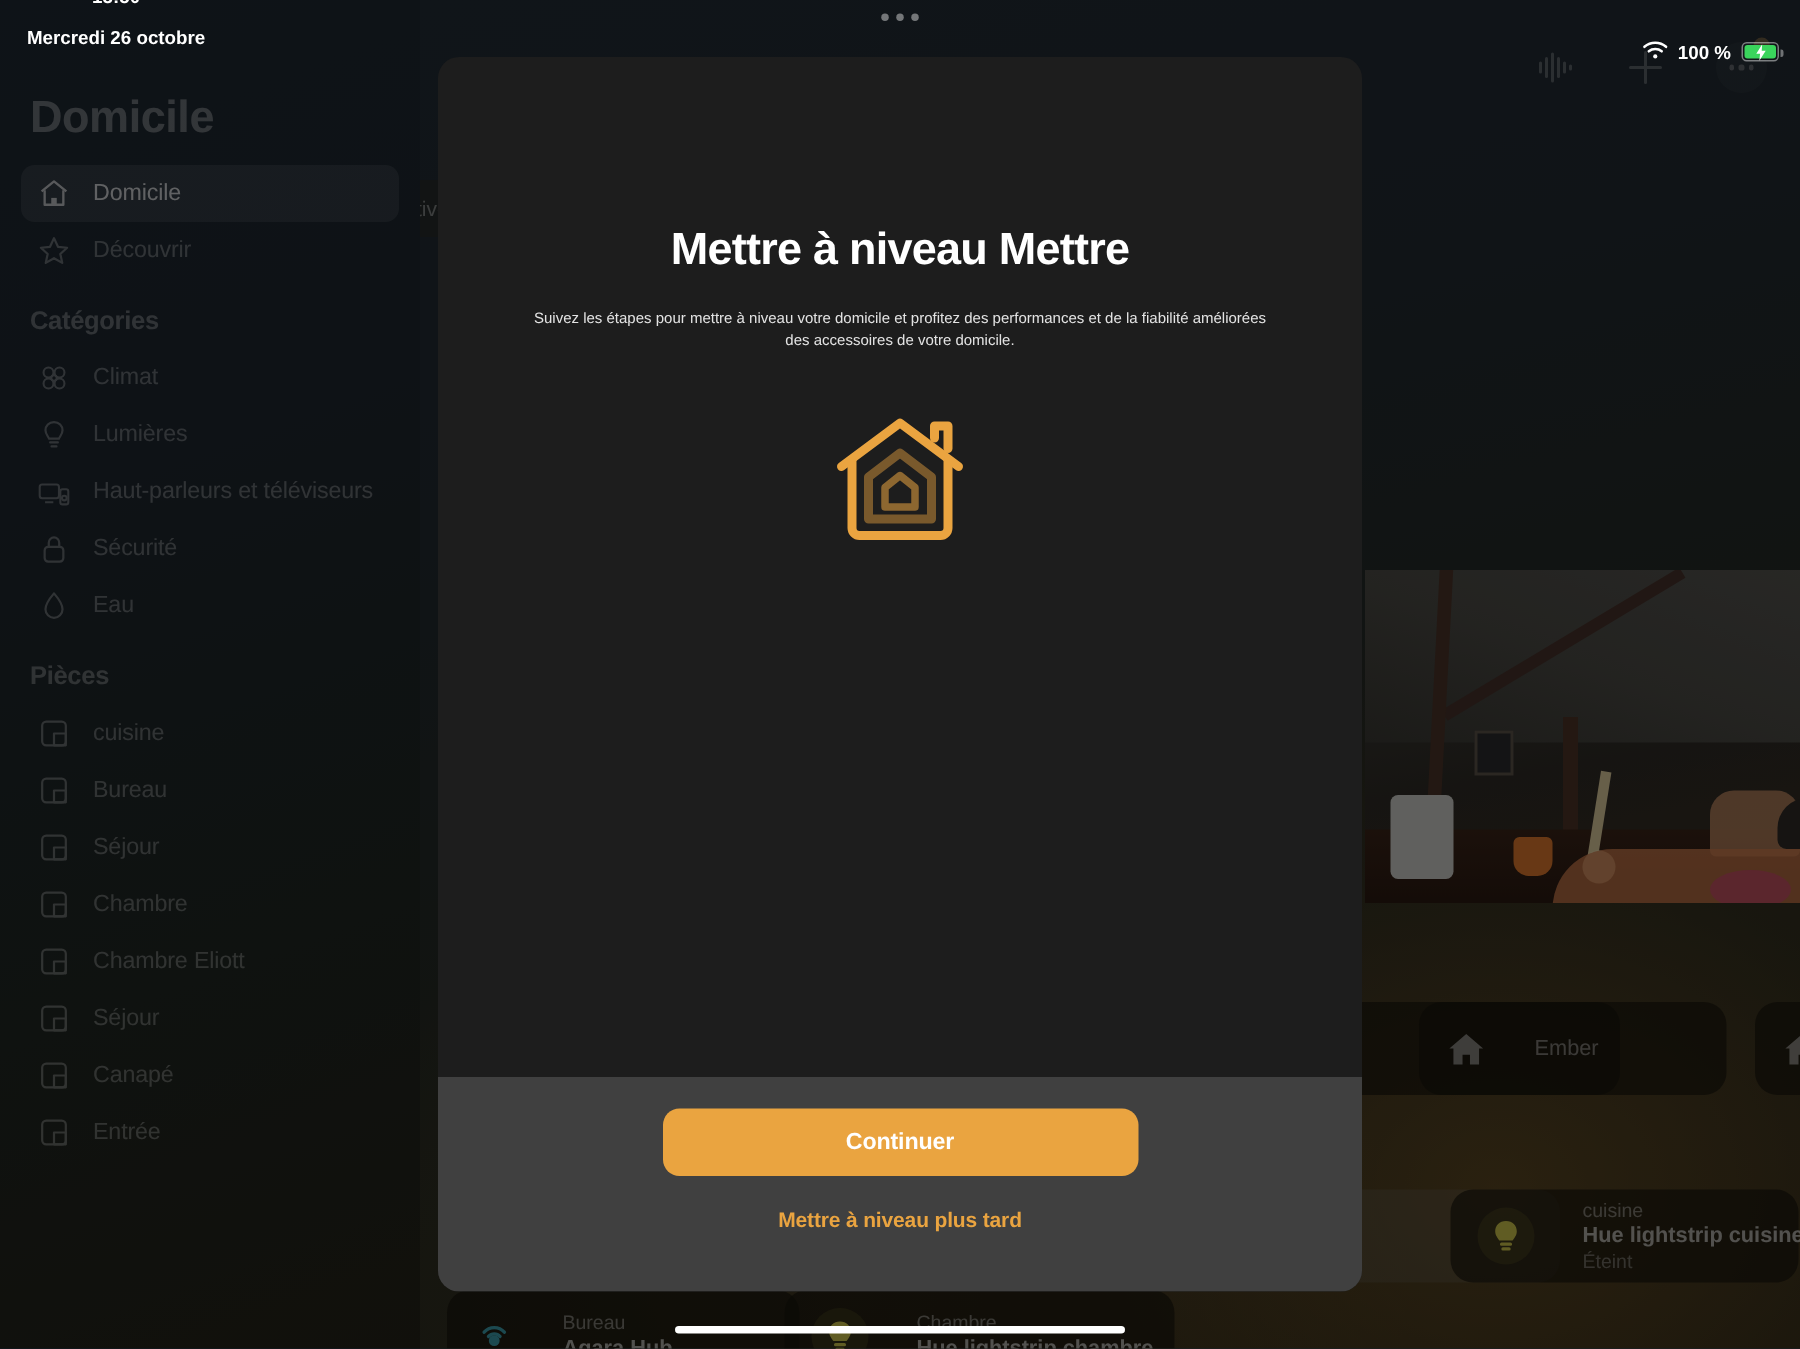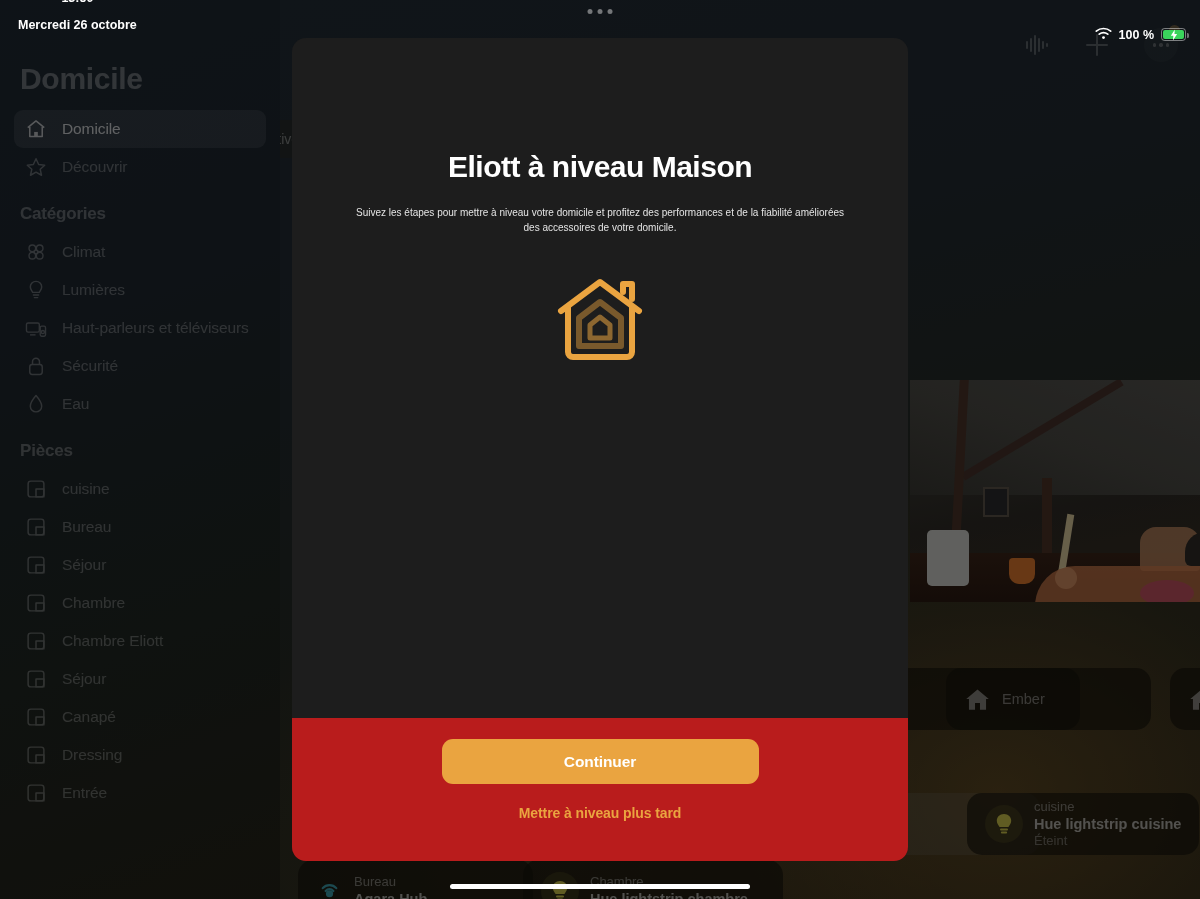--- a/index.html
+++ b/index.html
@@ -101,21 +101,21 @@
   .cam .chair { position:absolute; right:12%; bottom:14%; width:60px; height:44px;
     background:#c08a62; border-radius:16px 16px 4px 4px; opacity:.8; }
   .cam .bag { position:absolute; right:2%; bottom:16%; width:48px; height:34px;
     background:#2f2b26; border-radius:20px 20px 6px 6px; }
   .cam .pill2 { position:absolute; right:14%; bottom:-2%; width:54px; height:26px;
     background:#c4486a; border-radius:50%; opacity:.75; }
 
   
   .card {
     position:absolute; border-radius:15px; background:rgba(24,20,12,0.68);
-    display:flex; align-items:center; padding:0 18px; gap:11px;
+    display:flex; align-items:center; padding:0 18px; gap:32px;
   }
   .card-ico { width:27px; height:27px; flex:0 0 27px; display:flex; align-items:center; justify-content:center; }
   .card-ico svg { width:100%; height:100%; display:block; }
   .bulb-circle {
     width:38px; height:38px; border-radius:50%; background:rgba(180,170,60,0.13);
     display:flex; align-items:center; justify-content:center; flex:0 0 38px;
   }
   .card-txt { display:flex; flex-direction:column; justify-content:center; line-height:1.25; min-width:0; }
   .c-room { font-size:13px; color:rgba(255,255,255,.40); white-space:nowrap; }
   .c-name { font-size:14.5px; font-weight:bold; color:rgba(255,255,255,.62); white-space:nowrap; }
@@ -132,21 +132,21 @@
   .modal-title {
     font-size:30px; font-weight:bold; color:#ffffff;
     letter-spacing:-0.5px; margin-bottom:22px;
   }
   .modal-desc {
     font-size:10px; color:rgba(255,255,255,.88); line-height:1.48;
     max-width:500px; margin:12px auto;
   }
   .modal-art { margin-top:42px; display:flex; justify-content:center; }
   .modal-footer {
-    height:143px; background:#b91c1c;
+    height:143px; background:#404040;
     display:flex; flex-direction:column; align-items:center;
     padding-top:21px;
   }
   .btn-primary {
     width:317px; height:45px; border-radius:11px;
     background:#eaa440; border:none; color:#ffffff;
     font-size:15.5px; font-weight:bold; font-family:"Liberation Sans", sans-serif;
     cursor:pointer; letter-spacing:-0.1px;
   }
   .btn-link {
@@ -443,39 +443,30 @@
       </span>
       <span class="sb-lbl">Canapé</span>
     </div>
     <div class="sb-item">
       <span class="sb-ico">
         <svg viewBox="0 0 24 24" fill="none" stroke="#fff" stroke-width="1.6" stroke-linejoin="round">
           <rect x="3.4" y="3.4" width="17.2" height="17.2" rx="3"></rect>
             <rect x="12" y="12" width="8.6" height="8.6"></rect>
         </svg>
       </span>
-      <span class="sb-lbl">Dressing</span>
-    </div>
-    <div class="sb-item">
-      <span class="sb-ico">
-        <svg viewBox="0 0 24 24" fill="none" stroke="#fff" stroke-width="1.6" stroke-linejoin="round">
-          <rect x="3.4" y="3.4" width="17.2" height="17.2" rx="3"></rect>
-            <rect x="12" y="12" width="8.6" height="8.6"></rect>
-        </svg>
-      </span>
       <span class="sb-lbl">Entrée</span>
     </div>
 
     <div id="sidebar-scrim"></div>
   </div>
 </div>
 
 <div id="modal">
   <div class="modal-body">
-    <div class="modal-title">Eliott à niveau Maison</div>
+    <div class="modal-title">Mettre à niveau Mettre</div>
     <div class="modal-desc">Suivez les étapes pour mettre à niveau votre domicile et profitez des performances et de la fiabilité améliorées des accessoires de votre domicile.</div>
     <div class="modal-art">
       <svg width="86" height="84" viewBox="0 0 86 84" fill="none" stroke-linejoin="round" stroke-linecap="round">
         <path d="M4 33 L43 4 L82 33" stroke="#eaa440" stroke-width="6"></path>
         <path d="M66 14 L66 6 L75 6 L75 21" stroke="#eaa440" stroke-width="6" fill="none"></path>
         <path d="M11 29 L11 74 A5 5 0 0 0 16 79 L70 79 A5 5 0 0 0 75 74 L75 29" stroke="#eaa440" stroke-width="6" fill="none"></path>
         <path d="M22 40 L43 24 L64 40 L64 68 L22 68 Z" stroke="#eaa440" stroke-width="6" fill="none" opacity="0.45"></path>
         <path d="M33 47 L43 39 L53 47 L53 60 L33 60 Z" stroke="#eaa440" stroke-width="5" fill="none" opacity="0.55"></path>
       </svg>
     </div>

